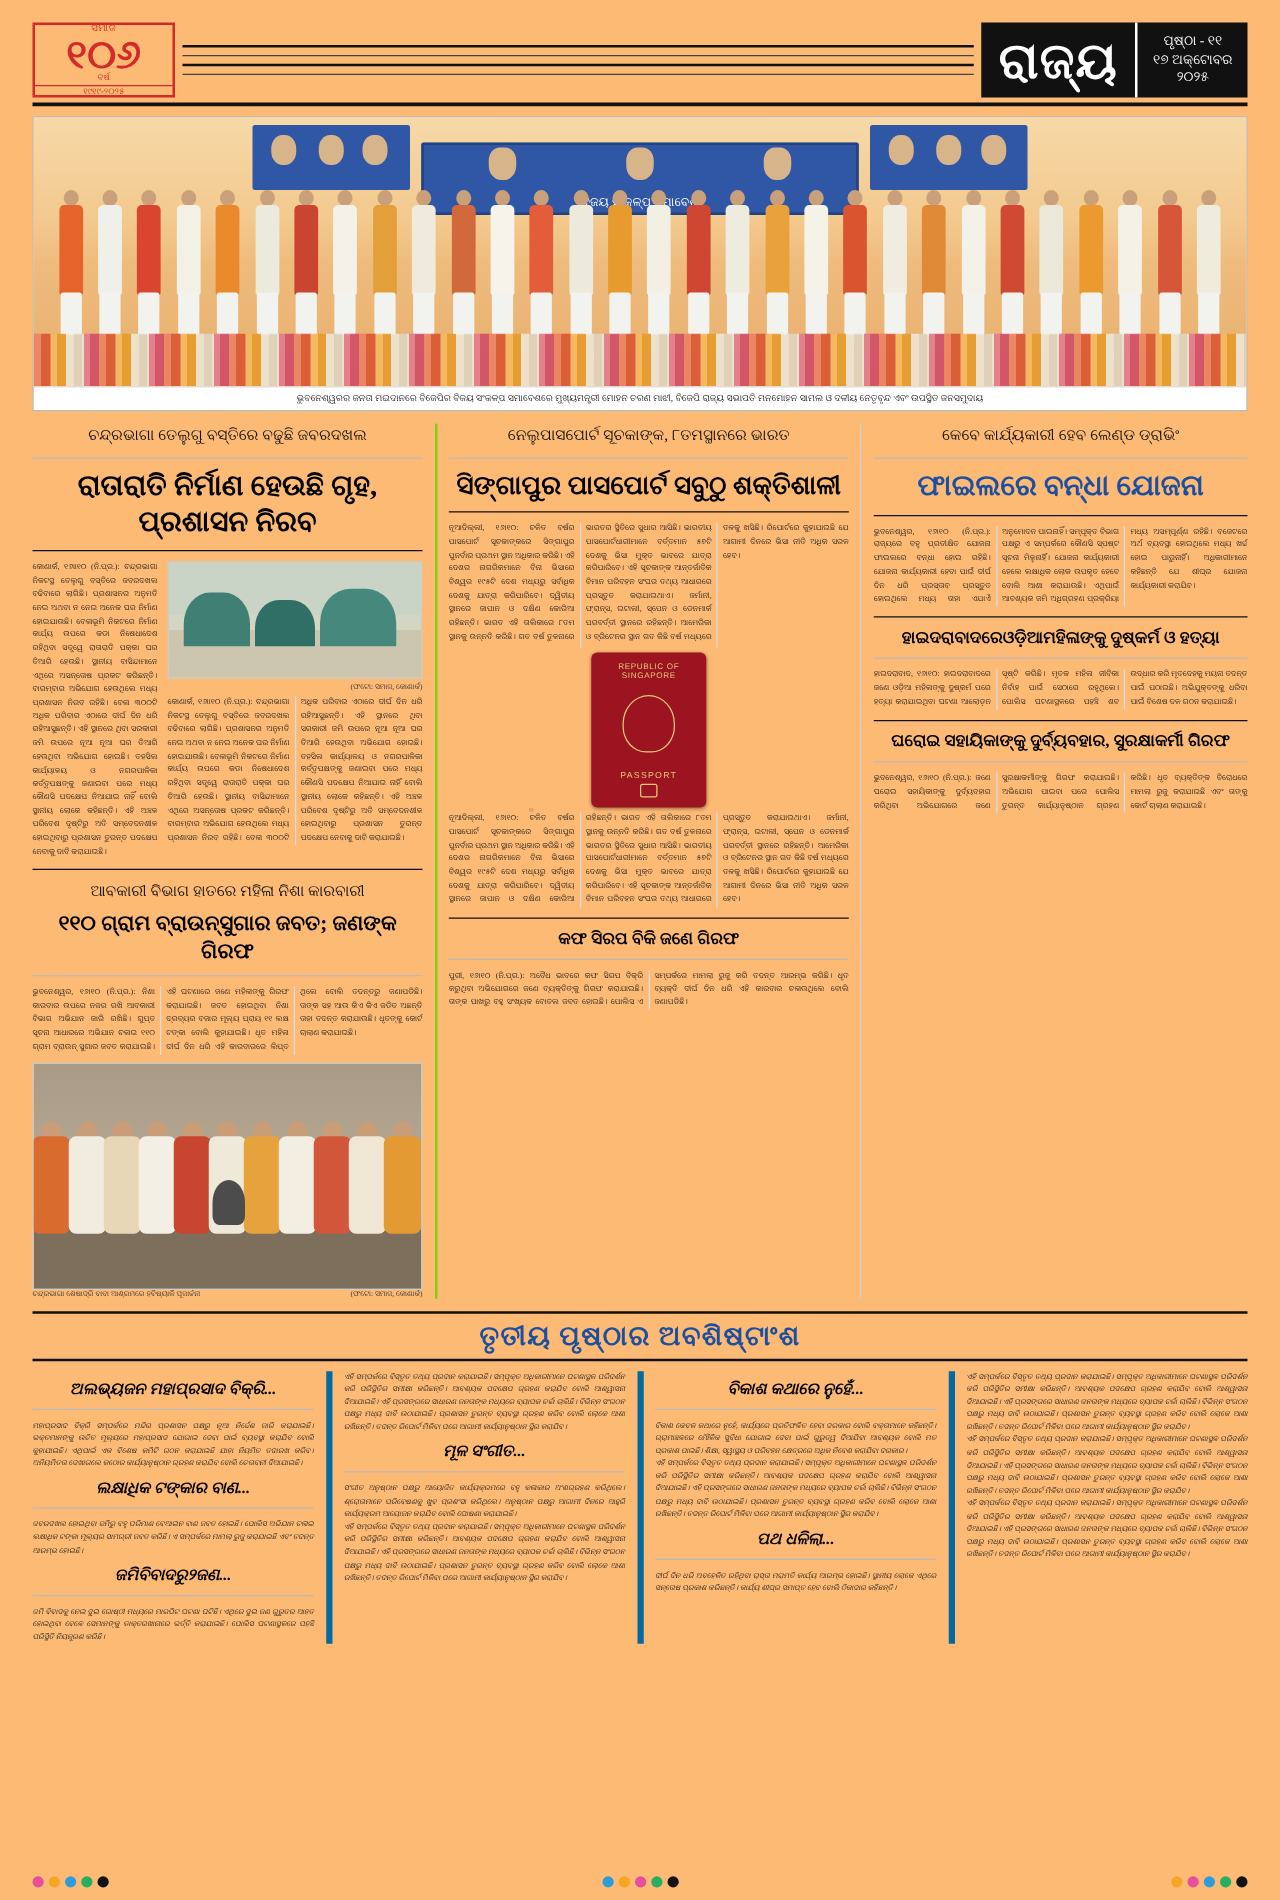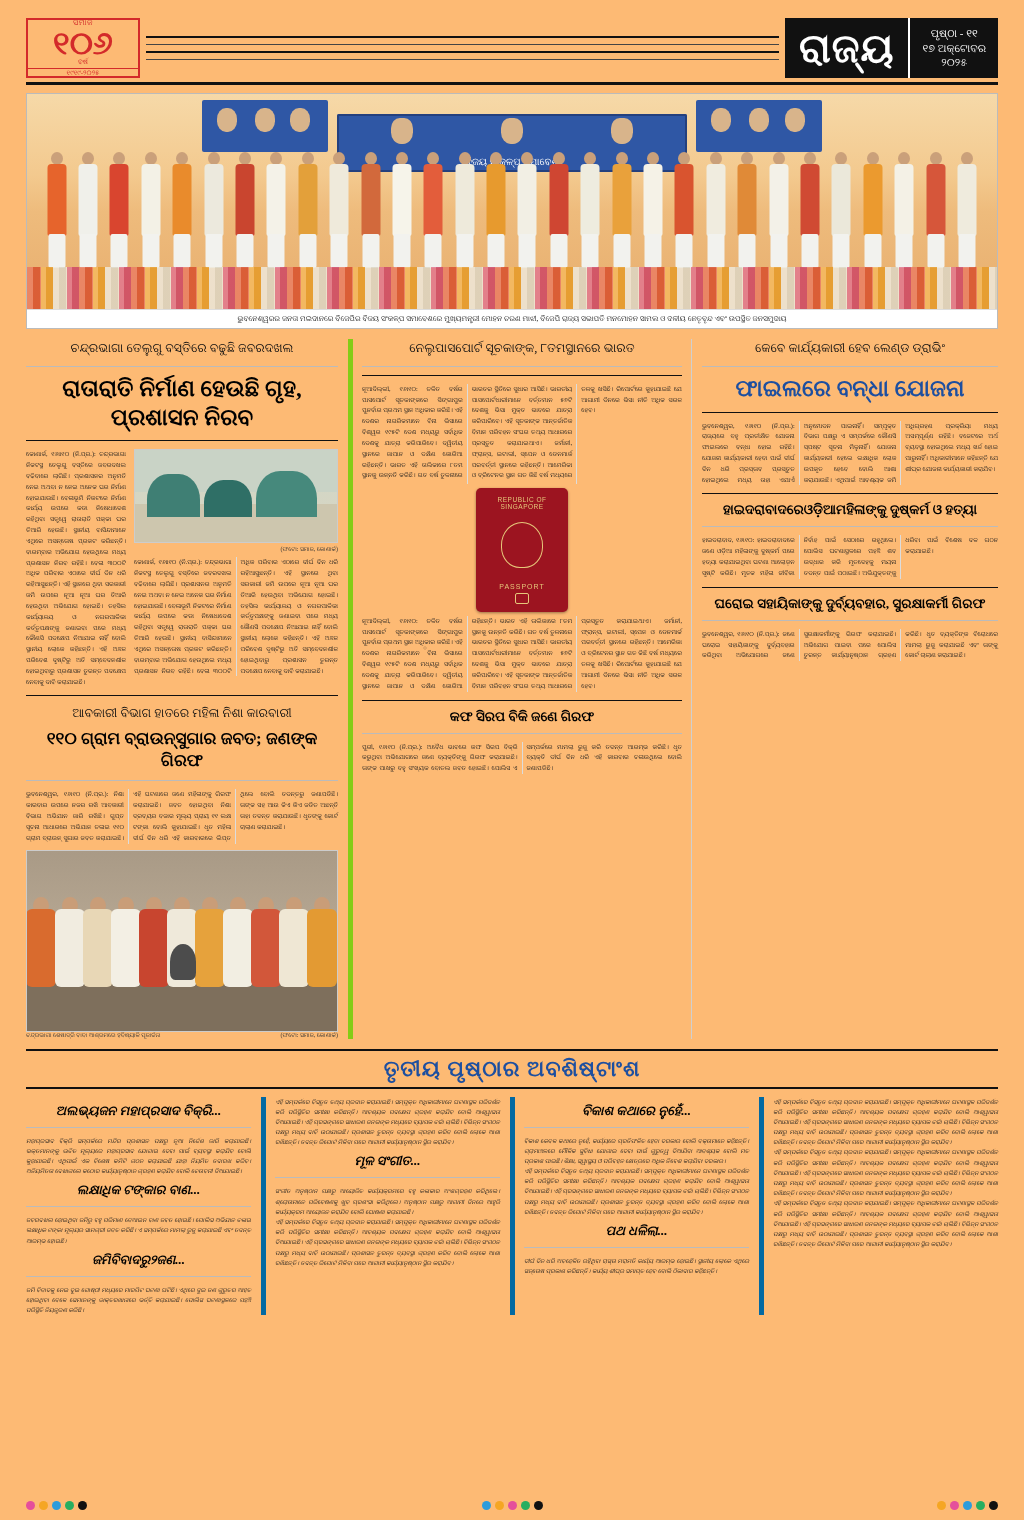--- a/index.html
+++ b/index.html
@@ -405,23 +405,24 @@
             </div>
         </div>
         <div class="lingam"></div>
       </div>
       <div style="display:flex;justify-content:space-between;">
         <div class="cap-small or" style="text-align:left">ଚନ୍ଦ୍ରଭାଗା ଶେଷାଦ୍ରି ବାବା ଆଶ୍ରମରେ ହବିଷ୍ୟାଳି ପୂଜାର୍ଚ୍ଚନା</div>
         <div class="cap-small or">(ଫଟୋ: ସମାଜ, କୋଣାର୍କ)</div>
       </div>
     </div>
 
-    <div style="width:320px;border-left:5px solid #84cc16;border-right:1px solid #cfcfcf;padding:0 9px">
+    <div style="width:320px;border-left:2px solid #84cc16;border-right:1px solid #cfcfcf;padding:0 9px">
       <div class="cellhead or">ନେଲୁପାସପୋର୍ଟ ସୂଚକାଙ୍କ, ୮ତମସ୍ଥାନରେ ଭାରତ</div>
       <div class="divider thin"></div>
+      <div class="bighead or" style="font-size:21px">ସିଙ୍ଗାପୁର ପାସପୋର୍ଟ ସବୁଠୁ ଶକ୍ତିଶାଳୀ</div>
       <div class="divider"></div>
       <div class="body-txt threecol" style="column-fill:auto;height:100px">ନୂଆଦିଲ୍ଲୀ, ୧୬ା୧୦: ଚଳିତ ବର୍ଷର ପାସପୋର୍ଟ ସୂଚକାଙ୍କରେ ସିଙ୍ଗାପୁର ପୁନର୍ବାର ପ୍ରଥମ ସ୍ଥାନ ଅଧିକାର କରିଛି। ଏହି ଦେଶର ନାଗରିକମାନେ ବିନା ଭିସାରେ ବିଶ୍ୱର ୧୯୫ଟି ଦେଶ ମଧ୍ୟରୁ ସର୍ବାଧିକ ଦେଶକୁ ଯାତ୍ରା କରିପାରିବେ। ଦ୍ୱିତୀୟ ସ୍ଥାନରେ ଜାପାନ ଓ ଦକ୍ଷିଣ କୋରିଆ ରହିଛନ୍ତି। ଭାରତ ଏହି ତାଲିକାରେ ୮ତମ ସ୍ଥାନକୁ ଉନ୍ନତି କରିଛି। ଗତ ବର୍ଷ ତୁଳନାରେ ଭାରତର ସ୍ଥିତିରେ ସୁଧାର ଆସିଛି। ଭାରତୀୟ ପାସପୋର୍ଟଧାରୀମାନେ ବର୍ତ୍ତମାନ ୫୭ଟି ଦେଶକୁ ଭିସା ମୁକ୍ତ ଭାବରେ ଯାତ୍ରା କରିପାରିବେ। ଏହି ସୂଚକାଙ୍କ ଆନ୍ତର୍ଜାତିକ ବିମାନ ପରିବହନ ସଂଘର ତଥ୍ୟ ଆଧାରରେ ପ୍ରସ୍ତୁତ କରାଯାଇଥାଏ। ଜର୍ମାନୀ, ଫ୍ରାନ୍ସ, ଇଟାଲୀ, ସ୍ପେନ ଓ ଡେନମାର୍କ ପରବର୍ତ୍ତୀ ସ୍ଥାନରେ ରହିଛନ୍ତି। ଆମେରିକା ଓ ବ୍ରିଟେନର ସ୍ଥାନ ଗତ କିଛି ବର୍ଷ ମଧ୍ୟରେ ତଳକୁ ଖସିଛି। ରିପୋର୍ଟରେ କୁହାଯାଇଛି ଯେ ଆଗାମୀ ଦିନରେ ଭିସା ନୀତି ଅଧିକ ସରଳ ହେବ।</div>
       <div class="passport">
         <div class="pt">REPUBLIC OF SINGAPORE</div>
         <div class="crest"></div>
         <div class="pb">PASSPORT</div>
         <div class="chip"></div>
       </div>
       <div class="body-txt threecol" style="margin-top:4px">ନୂଆଦିଲ୍ଲୀ, ୧୬ା୧୦: ଚଳିତ ବର୍ଷର ପାସପୋର୍ଟ ସୂଚକାଙ୍କରେ ସିଙ୍ଗାପୁର ପୁନର୍ବାର ପ୍ରଥମ ସ୍ଥାନ ଅଧିକାର କରିଛି। ଏହି ଦେଶର ନାଗରିକମାନେ ବିନା ଭିସାରେ ବିଶ୍ୱର ୧୯୫ଟି ଦେଶ ମଧ୍ୟରୁ ସର୍ବାଧିକ ଦେଶକୁ ଯାତ୍ରା କରିପାରିବେ। ଦ୍ୱିତୀୟ ସ୍ଥାନରେ ଜାପାନ ଓ ଦକ୍ଷିଣ କୋରିଆ ରହିଛନ୍ତି। ଭାରତ ଏହି ତାଲିକାରେ ୮ତମ ସ୍ଥାନକୁ ଉନ୍ନତି କରିଛି। ଗତ ବର୍ଷ ତୁଳନାରେ ଭାରତର ସ୍ଥିତିରେ ସୁଧାର ଆସିଛି। ଭାରତୀୟ ପାସପୋର୍ଟଧାରୀମାନେ ବର୍ତ୍ତମାନ ୫୭ଟି ଦେଶକୁ ଭିସା ମୁକ୍ତ ଭାବରେ ଯାତ୍ରା କରିପାରିବେ। ଏହି ସୂଚକାଙ୍କ ଆନ୍ତର୍ଜାତିକ ବିମାନ ପରିବହନ ସଂଘର ତଥ୍ୟ ଆଧାରରେ ପ୍ରସ୍ତୁତ କରାଯାଇଥାଏ। ଜର୍ମାନୀ, ଫ୍ରାନ୍ସ, ଇଟାଲୀ, ସ୍ପେନ ଓ ଡେନମାର୍କ ପରବର୍ତ୍ତୀ ସ୍ଥାନରେ ରହିଛନ୍ତି। ଆମେରିକା ଓ ବ୍ରିଟେନର ସ୍ଥାନ ଗତ କିଛି ବର୍ଷ ମଧ୍ୟରେ ତଳକୁ ଖସିଛି। ରିପୋର୍ଟରେ କୁହାଯାଇଛି ଯେ ଆଗାମୀ ଦିନରେ ଭିସା ନୀତି ଅଧିକ ସରଳ ହେବ।</div>
       <div class="divider"></div>

